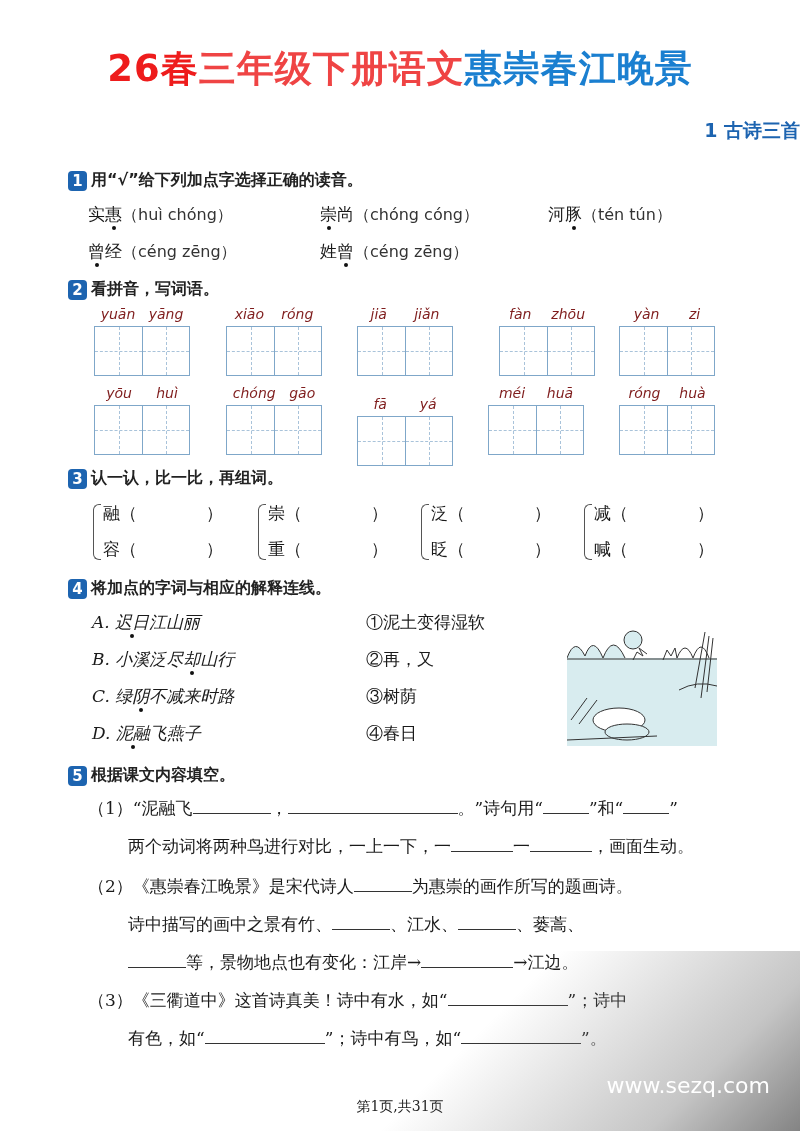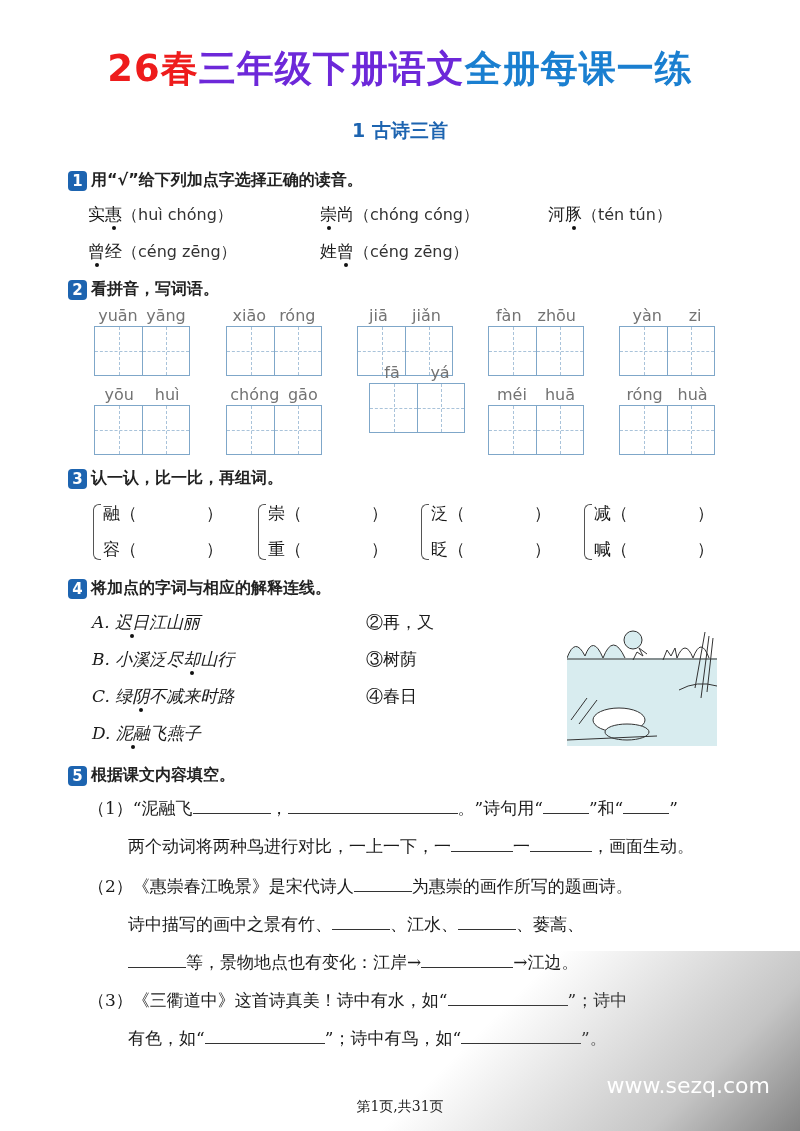--- a/index.html
+++ b/index.html
@@ -4,37 +4,37 @@
 <style>
   * { box-sizing: border-box; margin: 0; padding: 0; }
   html, body { width: 800px; height: 1131px; background: #ffffff; overflow: hidden; }
   body { position: relative; font-family: "DejaVu Serif", "Liberation Serif", serif; color: #1a1a1a; }
 
   .banner {
     position: absolute; top: 44px; left: 0; width: 800px; text-align: center;
     font-family: "DejaVu Sans", sans-serif; font-weight: bold; font-size: 37px; letter-spacing: 1px;
   }
   .banner .red { color: #ee1c1c; }
-  .banner .black { color: #6d28d9; text-align: right; }
+  .banner .black { color: #ef4444; text-align: right; }
   .banner .blue { color: #1a7fd0; }
 
   .lesson-title {
-    position: absolute; top: 118px; left: 0; width: 800px; text-align: center;
+    position: absolute; top: 118px; left: 0; width: 800px; text-align: right;
     font-family: "DejaVu Sans", sans-serif; font-weight: bold; font-size: 19px; color: #1d64b0;
   }
 
   .q-head { position: absolute; left: 68px; font-family: "DejaVu Sans", sans-serif; font-weight: bold; font-size: 16px; color: #222; display: flex; align-items: center; }
   .badge { display: inline-flex; align-items: center; justify-content: center; width: 19px; height: 20px; background: #1d64b0; color: #fff; border-radius: 4px; font-size: 15px; margin-right: 4px; }
   .py-item { position: absolute; font-size: 17px; white-space: nowrap; }
   .py-item .opt { font-family: "DejaVu Sans", sans-serif; font-size: 16px; color: #333; }
   .dotted { position: relative; }
   .dotted::after { content: ""; position: absolute; left: 50%; bottom: -6px; width: 4px; height: 4px; margin-left: -2px; background: #111; border-radius: 50%; }
 
   .grid-group { position: absolute; }
-  .grid-group .pinyin { font-family: "DejaVu Sans", sans-serif; font-size: 16px; color: #737373; display: flex; justify-content: space-around; height: 20px; }
+  .grid-group .pinyin { font-family: "DejaVu Sans", sans-serif; font-size: 14px; color: #7f1d1d; display: flex; justify-content: space-around; height: 20px; font-style: italic; }
   .grid-group .boxes { display: flex; border: 1px solid #7fa7c9; }
   .tian { width: 47px; height: 48px; position: relative; }
   .tian + .tian { border-left: 1px solid #7fa7c9; }
   .tian::before { content: ""; position: absolute; left: 50%; top: 0; bottom: 0; border-left: 1px dashed #a9c3da; }
   .tian::after { content: ""; position: absolute; top: 50%; left: 0; right: 0; border-top: 1px dashed #a9c3da; }
 
   .pair { position: absolute; font-size: 17px; }
   .pair .brace { position: absolute; left: -10px; top: 2px; width: 8px; height: 56px; border: 1px solid #555; border-right: none; border-radius: 6px 0 0 6px; }
   .pair .line { height: 36px; display: flex; width: 120px; justify-content: space-between; }
 
@@ -52,21 +52,21 @@
   .watermark-bg { position: absolute; right: 0; bottom: 0; width: 420px; height: 180px;
     background: linear-gradient(135deg, rgba(255,255,255,0) 30%, rgba(150,150,150,0.55) 75%, rgba(110,110,110,0.85) 100%); pointer-events: none; }
   .watermark { position: absolute; right: 30px; bottom: 33px; text-align: center; color: #ffffff; font-family: "DejaVu Sans", sans-serif; font-weight: bold; }
   .watermark .wm-cn { font-size: 34px; letter-spacing: 6px; }
   .watermark .wm-url { font-size: 22px; font-weight: normal; margin-top: 8px; }
 </style>
 </head>
 <body>
 
 <div class="banner">
-  <span class="red">26春</span><span class="black">三年级下册语文</span><span class="blue">全册每课一练</span>
+  <span class="red">26春</span><span class="black">三年级下册语文</span><span class="blue">惠崇春江晚景</span>
 </div>
 
 <div class="lesson-title">1  古诗三首</div>
 
 <div class="q-head" style="top:170px;">
   <span class="badge">1</span>
   <span>用“√”给下列加点字选择正确的读音。</span>
 </div>
 <div class="py-item" style="left:88px; top:203px;">
   <span>实</span><span class="dotted">惠</span><span></span><span class="opt">（huì   chóng）</span>
@@ -112,21 +112,21 @@
 <div class="grid-group" style="left:357px; top:306px;">
   <div class="pinyin">
       <span>jiā</span>
       <span>jiǎn</span>
     </div>
   <div class="boxes">
       <div class="tian"></div>
       <div class="tian"></div>
     </div>
 </div>
-<div class="grid-group" style="left:488px; top:306px;text-align:right;">
+<div class="grid-group" style="left:499px; top:306px;text-align:right;">
   <div class="pinyin">
       <span>fàn</span>
       <span>zhōu</span>
     </div>
   <div class="boxes">
       <div class="tian"></div>
       <div class="tian"></div>
     </div>
 </div>
 <div class="grid-group" style="left:619px; top:306px;">
@@ -153,21 +153,21 @@
 <div class="grid-group" style="left:226px; top:385px;">
   <div class="pinyin">
       <span>chóng</span>
       <span>gāo</span>
     </div>
   <div class="boxes">
       <div class="tian"></div>
       <div class="tian"></div>
     </div>
 </div>
-<div class="grid-group" style="left:357px; top:363px;margin-left:12px;">
+<div class="grid-group" style="left:357px; top:396px;">
   <div class="pinyin">
       <span>fā</span>
       <span>yá</span>
     </div>
   <div class="boxes">
       <div class="tian"></div>
       <div class="tian"></div>
     </div>
 </div>
 <div class="grid-group" style="left:488px; top:385px;">
@@ -246,20 +246,21 @@
   <span>将加点的字词与相应的解释连线。</span>
 </div>
 
 <div class="match-left" style="top:611px;font-style:italic;">
   <div class="match-line"><span>A. </span><span></span><span class="dotted">迟日</span><span>江山丽</span></div>
   <div class="match-line"><span>B. </span><span>小溪泛尽</span><span class="dotted">却</span><span>山行</span></div>
   <div class="match-line"><span>C. </span><span>绿</span><span class="dotted">阴</span><span>不减来时路</span></div>
   <div class="match-line"><span>D. </span><span></span><span class="dotted">泥融</span><span>飞燕子</span></div>
 </div>
 <div class="match-right" style="top:611px;">
+  <div class="match-line">①泥土变得湿软</div>
   <div class="match-line">②再，又</div>
   <div class="match-line">③树荫</div>
   <div class="match-line">④春日</div>
 </div>
 
 <svg class="illustration" viewBox="0 0 150 118">
   <rect x="0" y="0" width="150" height="118" fill="#ffffff"></rect>
   <path d="M0 30 Q8 8 18 28 Q26 6 36 30 Q46 4 58 30 L150 30 L150 118 L0 118 Z" fill="#d8ecef"></path>
   <path d="M0 30 Q8 8 18 28 Q26 6 36 30 Q46 4 58 30" fill="none" stroke="#333" stroke-width="1"></path>
   <path d="M110 30 Q118 10 126 30 Q134 8 142 30" fill="none" stroke="#333" stroke-width="1"></path>

